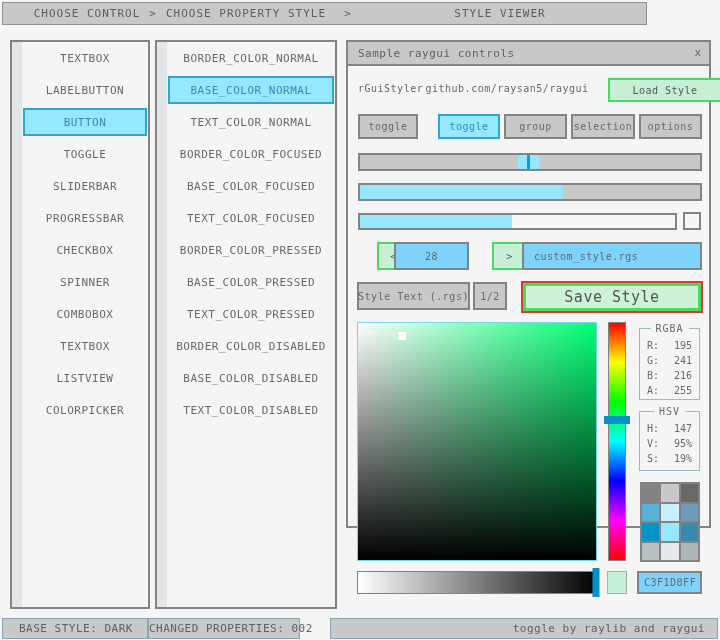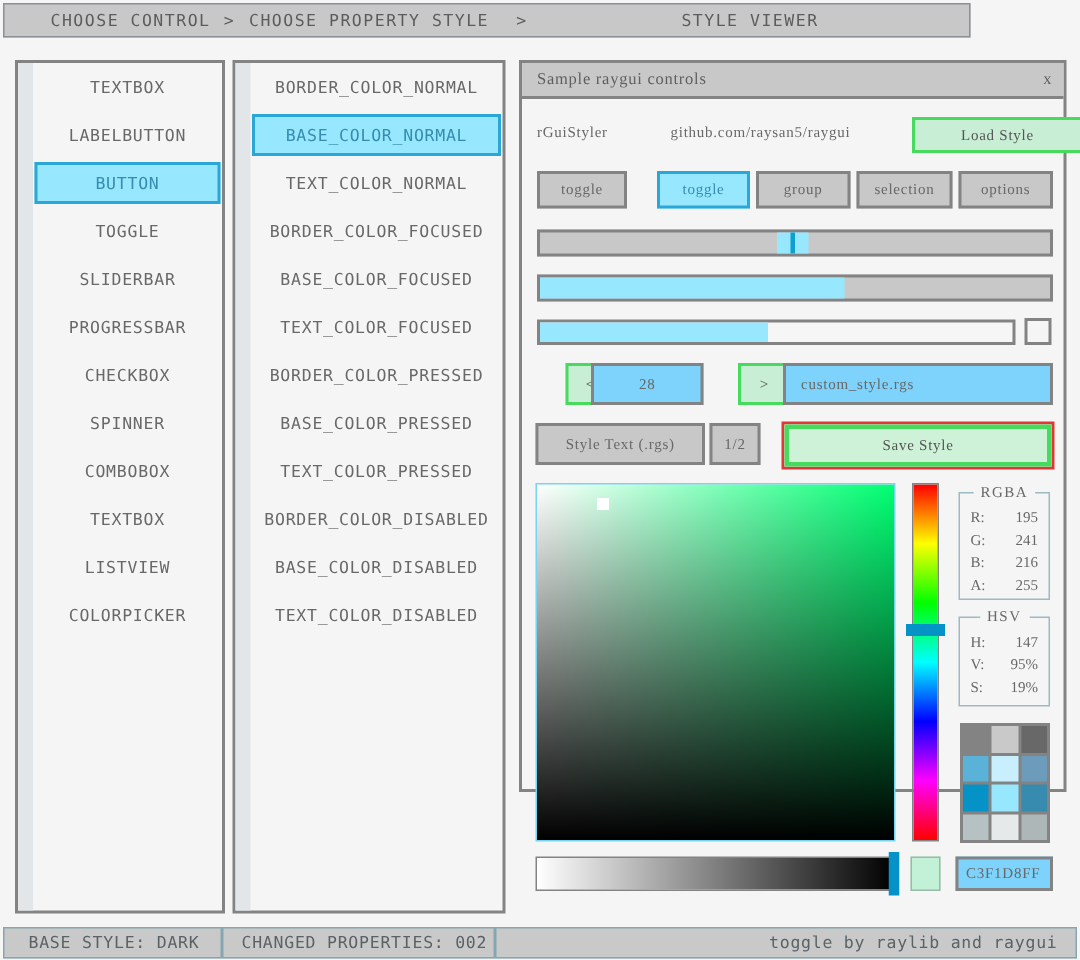--- a/index.html
+++ b/index.html
@@ -15,21 +15,21 @@
   #panel-controls{left:10px;top:40px;width:140px;height:569px;}
   #panel-props{left:155px;top:40px;width:182px;height:569px;}
   .scrollstrip{position:absolute;left:0;top:0;bottom:0;width:10px;background:var(--strip-bg);}
   .lv{position:absolute;left:10px;right:0;top:0;}
   .lv-item{height:32px;display:flex;align-items:center;justify-content:center;
            font-size:11px;letter-spacing:0.5px;color:var(--text-gray);box-sizing:border-box;cursor:default;white-space:nowrap;}
   .lv-item.selected{height:28px;margin:2px 1px;border:2px solid var(--accent-cyan-border);
            background:var(--accent-cyan-bg);color:var(--accent-cyan-text);}
   
   #window{position:absolute;left:346px;top:40px;width:365px;height:488px;
-          background:var(--panel-bg);border:2px solid var(--border-gray);box-sizing:border-box;font-family:Liberation Serif, serif;}
+          background:var(--panel-bg);border:2px solid var(--border-gray);box-sizing:border-box;}
   #window .titlebar{position:absolute;left:0;top:0;right:0;height:24px;background:var(--bar-bg);
           border-bottom:2px solid var(--border-gray);box-sizing:border-box;display:flex;align-items:center;}
   #window .titlebar .title{font-size:11px;margin-left:10px;letter-spacing:0.5px;color:#5f5f5f;}
   #window .titlebar .close{position:absolute;right:8px;top:0;line-height:22px;font-size:11px;color:#5f5f5f;cursor:default;}
   #window *{box-sizing:border-box;}
   .abs{position:absolute;}
   .lbl{font-size:10px;letter-spacing:0.5px;color:var(--text-gray);white-space:nowrap;}
   .btn{display:flex;align-items:center;justify-content:center;font-size:10px;letter-spacing:0.5px;
        color:var(--text-gray);background:var(--bar-bg);border:2px solid var(--border-gray);cursor:default;white-space:nowrap;}
   .btn.green{background:var(--green-bg);border-color:var(--green-border);color:#555;margin-left:20px;}
@@ -39,21 +39,21 @@
   .track.light{background:#f6f6f6;}
   .fill{position:absolute;left:0;top:0;bottom:0;background:var(--accent-cyan-bg);}
   #slider-handle{position:absolute;top:0;bottom:0;width:21px;background:var(--accent-cyan-bg);}
   #slider-handle::before{content:"";position:absolute;left:9px;top:0;bottom:0;width:3px;background:#0d9fd1;}
   #checkbox{background:#f5f5f5;border:2px solid var(--border-gray);}
   .inputbox{background:#7dd3fc;border:2px solid var(--border-gray);display:flex;align-items:center;
        font-size:10px;letter-spacing:0.5px;color:var(--text-gray);}
   
   #save-outer{border:2px solid var(--red-outline);}
   #save-btn{position:absolute;inset:0;border:3px solid var(--green-border);background:#cdf2d8;
-       display:flex;align-items:center;justify-content:center;font-size:10px;color:#555;letter-spacing:0.5px;}
+       display:flex;align-items:center;justify-content:center;font-size:15px;color:#555;letter-spacing:0.5px;}
   
   #picker{border:1px solid #74d6ef;
       background:linear-gradient(to bottom, rgba(0,0,0,0), #000),
                  linear-gradient(to right, #fff, var(--hue-base));}
   #picker-cursor{position:absolute;width:8px;height:8px;background:#fff;transform:translate(-50%,-50%);}
   #huebar{border:1px solid var(--border-gray);
       background:linear-gradient(to bottom,#f00 0%,#ff0 16.6%,#0f0 33.3%,#0ff 50%,#00f 66.6%,#f0f 83.3%,#f00 100%);}
   #hue-handle{position:absolute;left:-5px;width:26px;height:8px;background:var(--blue-handle);transform:translateY(-50%);}
   
   .groupbox{position:absolute;border:1px solid #9db9c3;}
@@ -228,20 +228,20 @@
     <div id="alphabar" class="abs" style="left:9px;top:529px;width:240px;height:23px">
       <div id="alpha-handle" style="left: 100%;"></div>
     </div>
     <div id="swatch" class="abs" style="left:259px;top:529px;width:20px;height:23px"></div>
     <div class="abs inputbox" style="left:289px;top:529px;width:65px;height:23px;padding-left:5px">C3F1D8FF</div>
   </div>
 
   <div class="status-sec" style="left:2px;width:146px;padding-left:16px">
     <span>BASE STYLE: DARK</span>
   </div>
-  <div class="status-sec" style="left:148px;width:182px;padding-left:12px">
+  <div class="status-sec" style="left:148px;width:152px;padding-left:0">
     <span>CHANGED PROPERTIES: 002</span>
   </div>
   <div class="status-sec" style="left:330px;width:388px;justify-content:flex-end;padding-right:12px">
     <span>toggle by raylib and raygui</span>
   </div>
 
 </div>
 
 </body></html>

